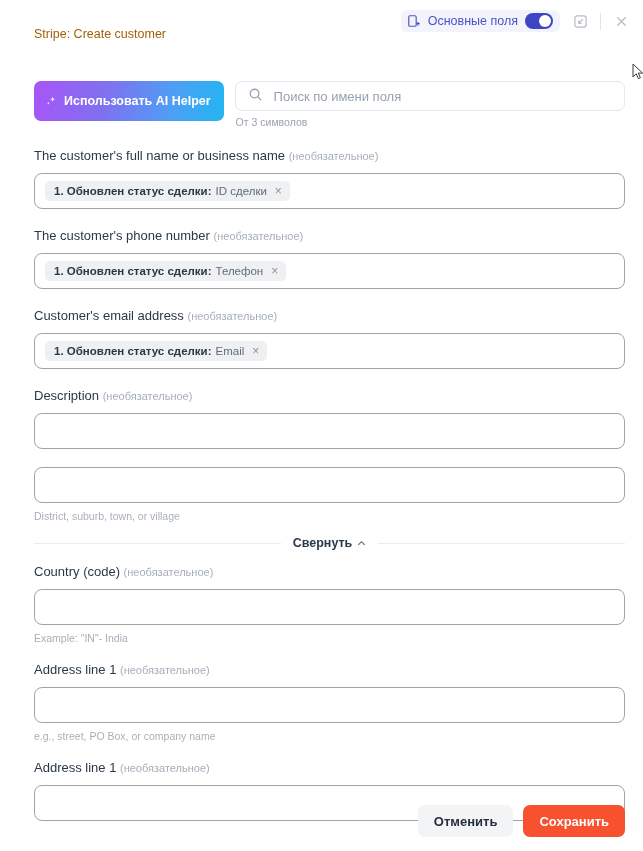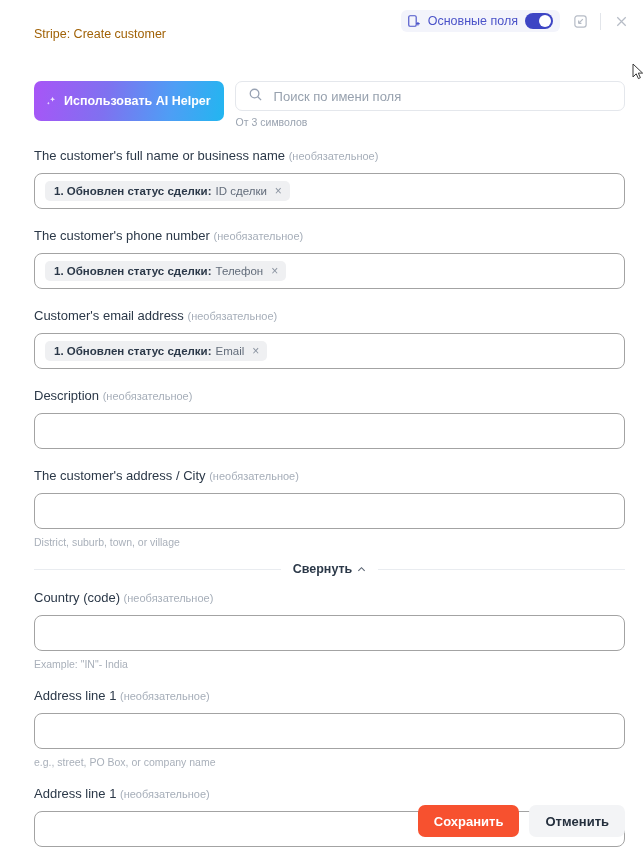--- a/index.html
+++ b/index.html
@@ -380,24 +380,20 @@
   <div class="field">
     <div class="field-label">
       <span>Description</span>
       <span class="optional">(необязательное)</span>
     </div>
     <div class="control empty"></div>
   </div>
   <div class="gap-md"></div>
 
   <div class="field">
-    <div class="field-label">
-      <span>The customer's address / City</span>
-      <span class="optional">(необязательное)</span>
-    </div>
     <div class="control empty"></div>
     <div class="help-text">District, suburb, town, or village</div>
   </div>
 
   <div class="collapse-row">
     <div class="collapse-line"></div>
     <button class="collapse-btn">
       <span>Свернуть</span>
       <span>
         <svg class="chev-up" viewBox="0 0 10 10" fill="none" stroke="currentColor" stroke-width="1.2">
@@ -433,21 +429,21 @@
       <span>Address line 1</span>
       <span class="optional">(необязательное)</span>
     </div>
     <div class="control empty"></div>
 
   </div>
 
 </div>
 
 <div class="footer">
+  <button class="btn btn-cancel">Отменить</button>
   <button class="btn btn-save">Сохранить</button>
-  <button class="btn btn-cancel">Отменить</button>
 </div>
 
 <div class="cursor">
   <svg viewBox="0 0 12 18" width="12" height="18">
     <path d="M1 1 L1 14 L4.2 10.8 L6.4 15.6 L8.4 14.7 L6.3 10.1 L10.6 10.1 Z" fill="#ffffff" stroke="#3a3a3a" stroke-width="1"></path>
   </svg>
 </div>
 
 </body></html>

